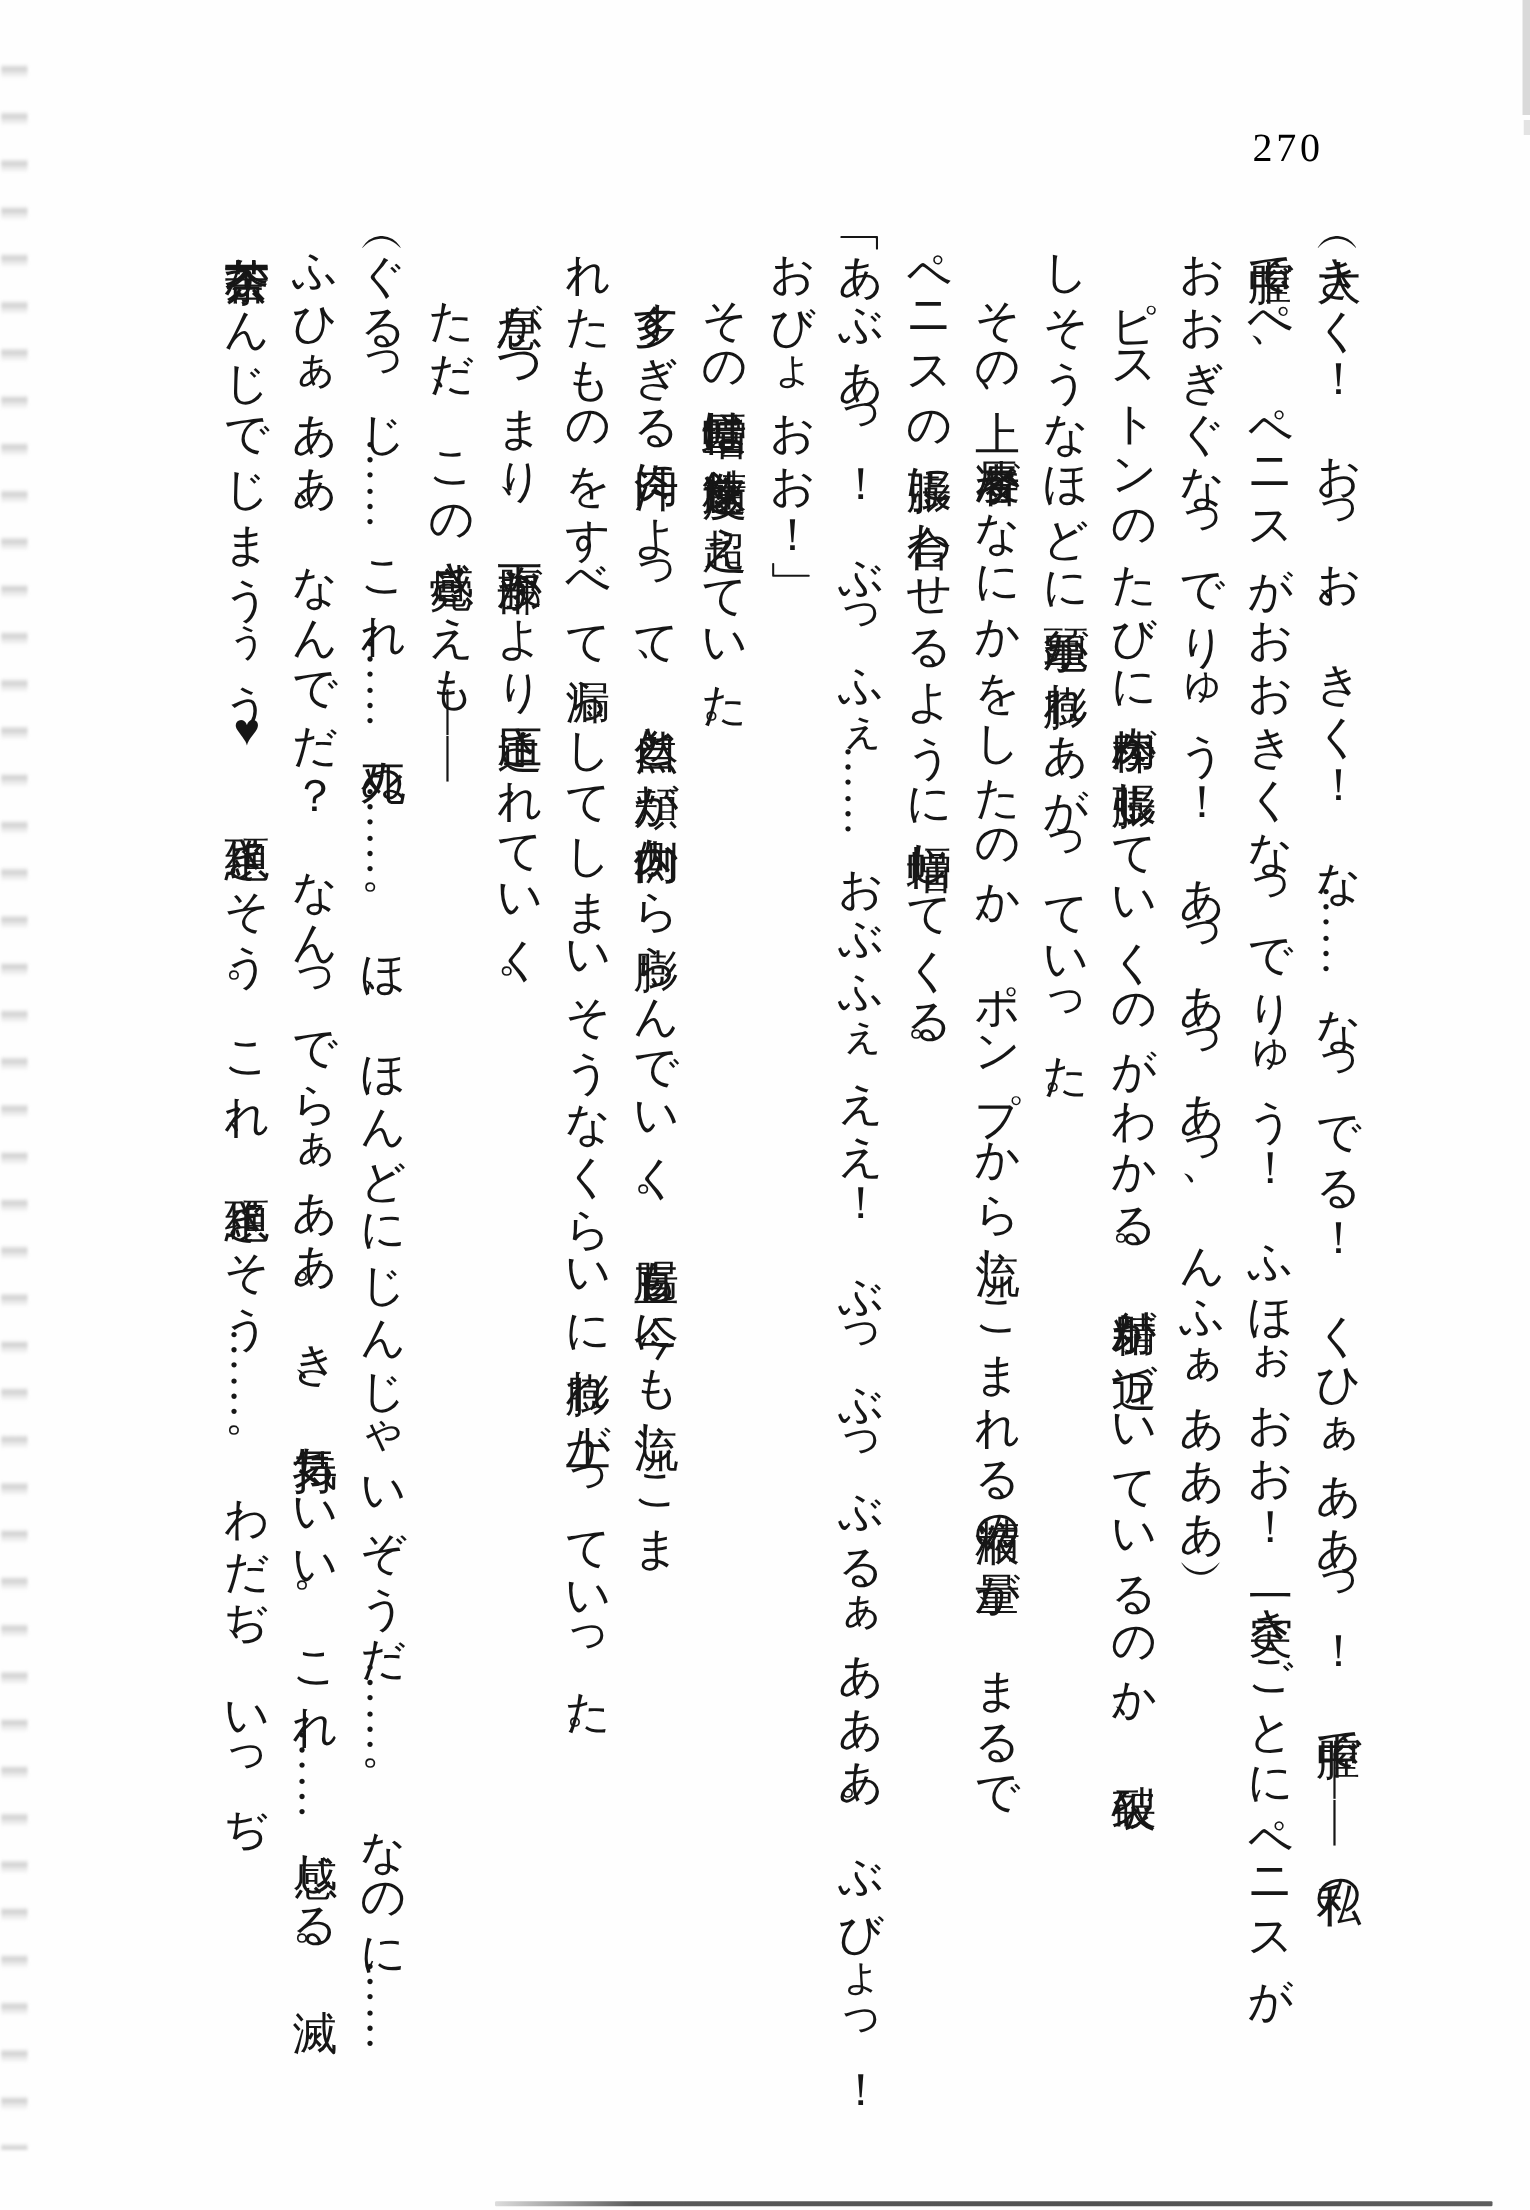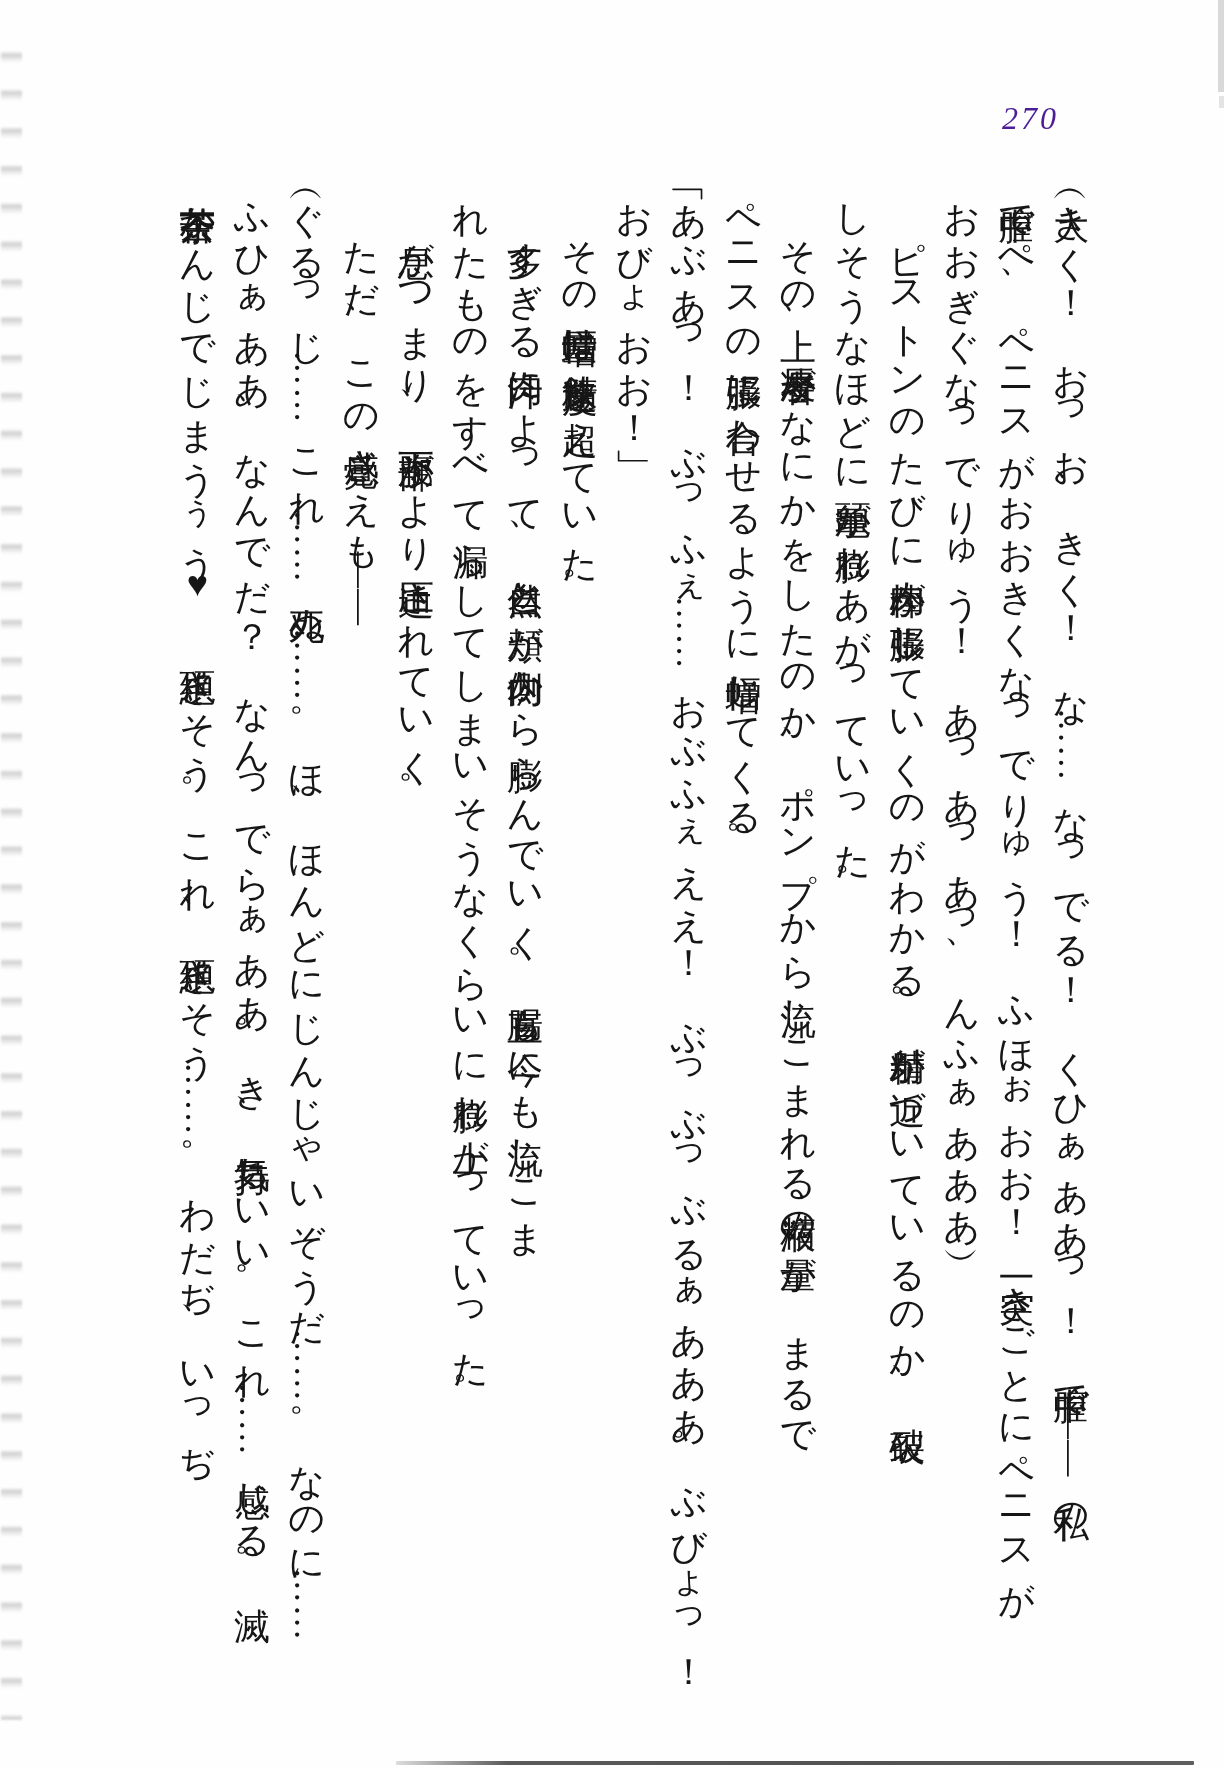--- a/index.html
+++ b/index.html
@@ -7,24 +7,23 @@
     position:relative;
     width:1224px;height:1768px;
     background:#fefefde;
     background:#fefefe;
     overflow:hidden;
     font-family:"Liberation Serif","DejaVu Serif",serif;
   }
   .page-number{
     position:absolute;
     left:1002px;top:100px;
-    font-style:italic;
     font-size:32px;
     letter-spacing:3px;
-    color:#4c1d95;
+    color:#000000;
   }
   .text-block{
     position:absolute;
     top:178px;right:126px;
     height:1434px;
     writing-mode:vertical-rl;
     text-orientation:mixed;
     font-size:36px;
     letter-spacing:1.3px;
     color:#161616;

